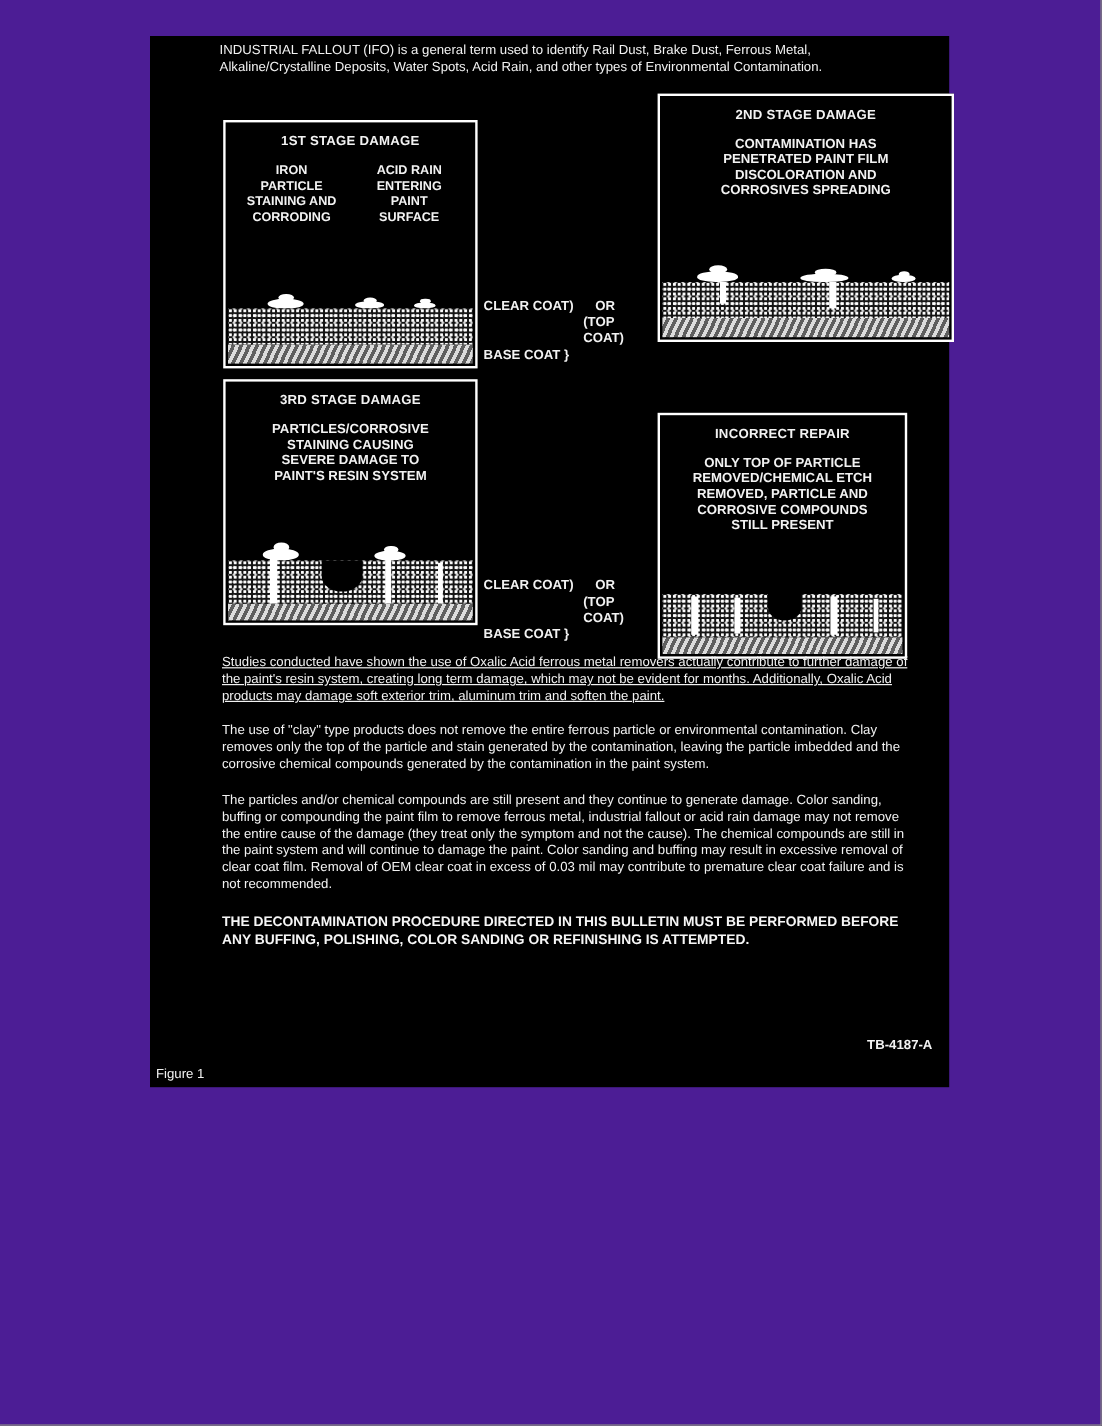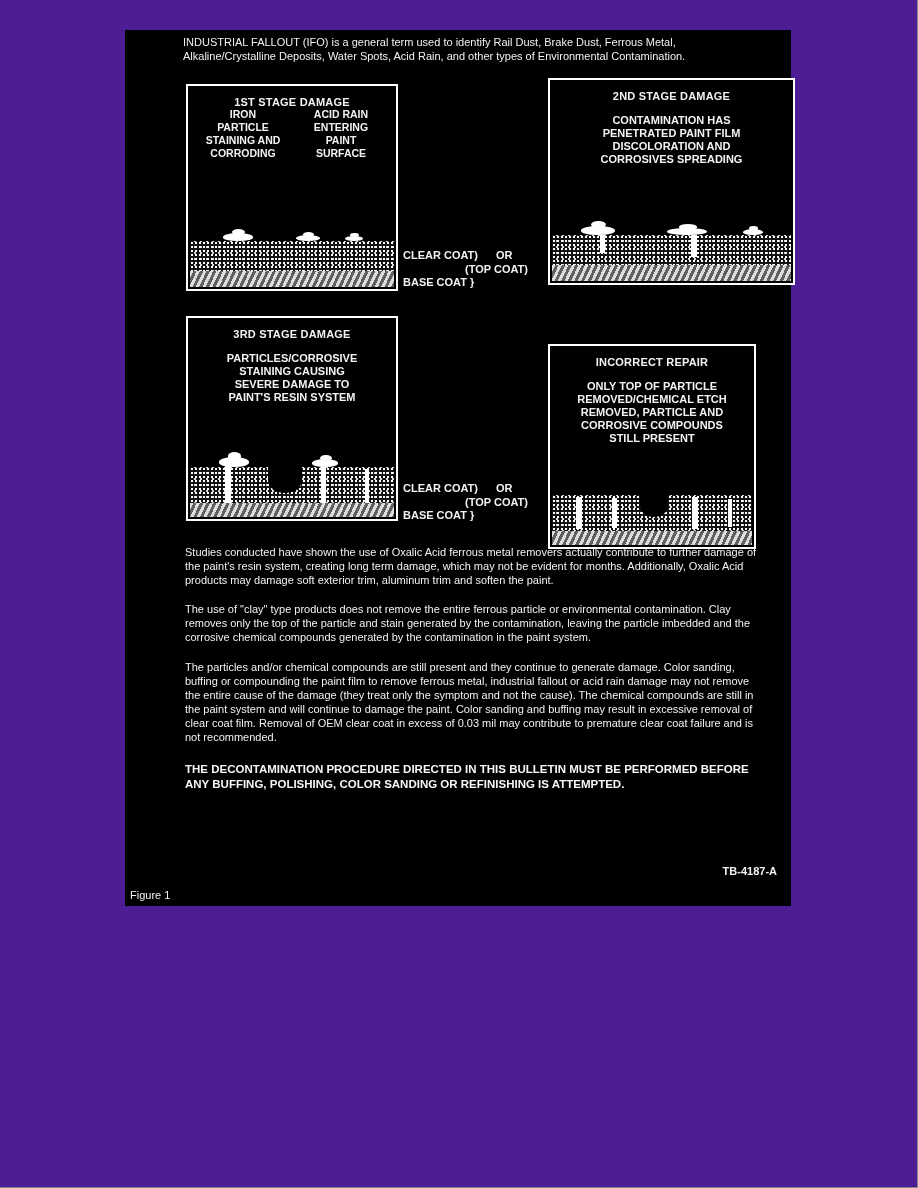--- a/index.html
+++ b/index.html
@@ -15,27 +15,27 @@
   }
   .intro {
     position: absolute; left: 58px; top: 5px; width: 568px;
     font-size: 11px; line-height: 14px; color: #f2f2f2;
   }
   .panel {
     position: absolute; width: 212px; height: 207px;
     border: 2px solid #fff; background: #000; text-align: center;
     overflow: hidden;
   }
-  .panel.p1 { left: 61px;  top: 54px; }
+  .panel.p1 { left: 61px;  top: 70px; }
   .panel.p2 { left: 423px; top: 48px; width: 247px; }
   .panel.p3 { left: 61px;  top: 286px; height: 205px; }
   .panel.p4 { left: 423px; top: 286px; width: 208px; height: 205px; margin-top: 28px; }
   .panel-title { font-size: 11px; font-weight: bold; margin-top: 10px; letter-spacing: .2px; }
   .panel-body  { font-size: 11px; font-weight: bold; line-height: 13px; margin-top: 12px; white-space: pre-line; }
-  .panel-cols  { display: flex; justify-content: space-around; padding: 0 6px; }
+  .panel-cols  { display: flex; justify-content: space-around; margin-top: 12px; padding: 0 6px; }
   .panel-col   { font-size: 10.5px; font-weight: bold; line-height: 13px; white-space: pre-line; width: 48%; }
 
   .diagram { position: absolute; left: 2px; right: 2px; bottom: 2px; }
   .pzone { position: relative; height: 20px; background: #000; }
   .pzone.tall { height: 14px; }
   .clearcoat {
     position: relative; height: 30px; background-color: #141414;
     background-image:
       radial-gradient(#ffffff 1.1px, transparent 1.5px),
       radial-gradient(#d8d8d8 1.0px, transparent 1.4px);
@@ -54,27 +54,27 @@
     width: 45%; height: 80%; background: #fff; border-radius: 50%;
   }
   .streak { position: absolute; background: #fff; }
   .pit { position: absolute; background: #000; border-radius: 0 0 50% 50%; }
 
   .coat-labels { position: absolute; left: 278px; width: 135px; font-size: 11px; font-weight: bold; line-height: 13.5px; color: #f2f2f2; }
   .coat-labels.g1 { top: 219px; }
   .coat-labels.g2 { top: 452px; }
   .coat-line1 { display: flex; }
   .coat-line1 .or { margin-left: 18px; }
-  .coat-line2 { margin-left: 62px; }
+  .coat-line2 { margin-left: 83px; }
 
   .para {
     position: absolute; left: 60px; width: 580px;
     font-size: 11px; line-height: 14px; color: #f2f2f2;
   }
-  .para.pg1 { top: 515px; }
+  .para.pg1 { top: 515px; text-decoration: underline; }
   .para.pg2 { top: 572px; }
   .para.pg3 { top: 630px; }
   .warning {
     position: absolute; left: 60px; top: 732px; width: 580px;
     font-size: 11.5px; font-weight: bold; line-height: 15px; color: #f6f6f6;
   }
   .tb-number { position: absolute; right: 14px; top: 835px; font-size: 11px; font-weight: bold; color: #f2f2f2; }
   .figure-label { position: absolute; left: 5px; top: 859px; font-size: 11px; color: #f2f2f2; }
 </style>
 </head>

